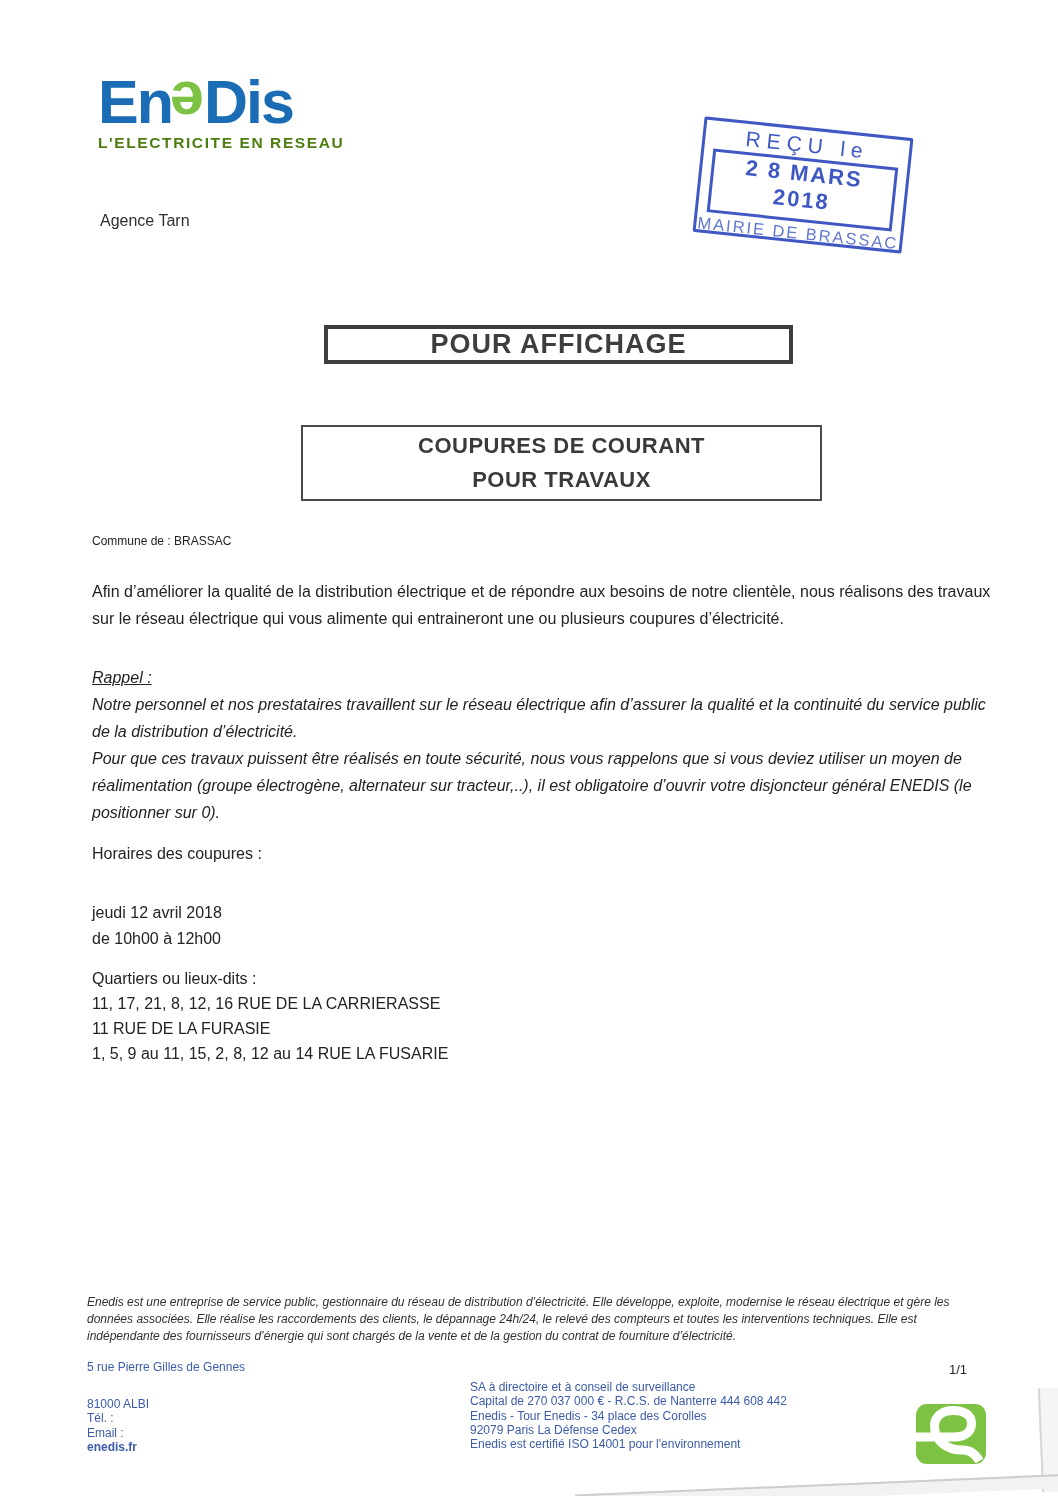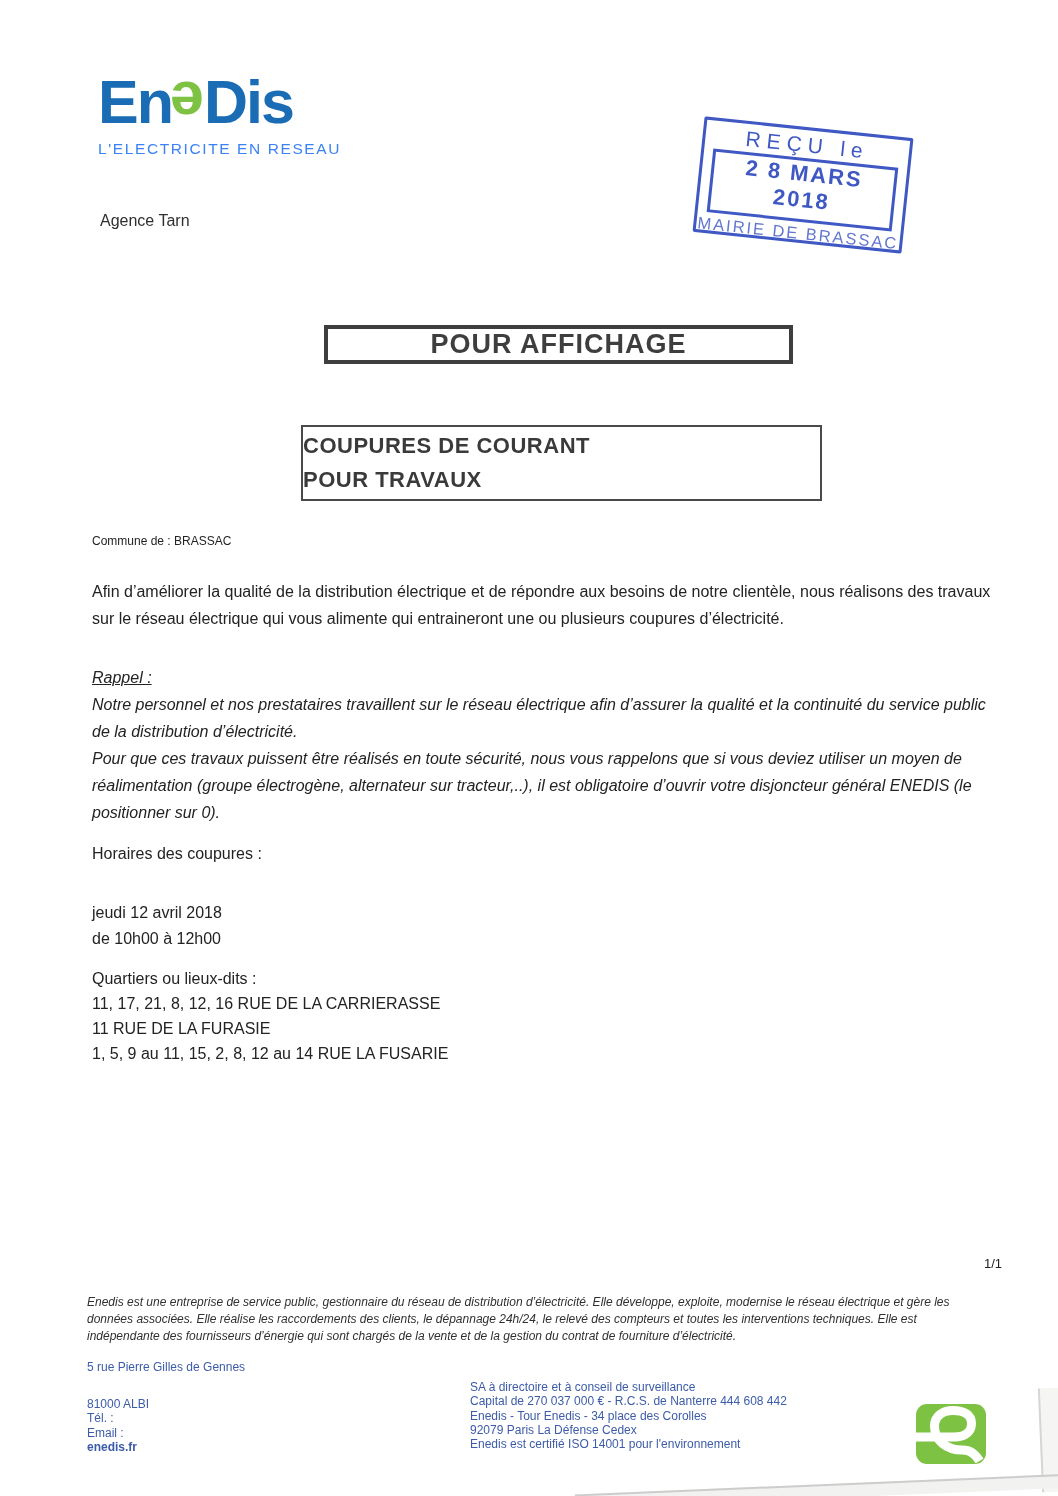--- a/index.html
+++ b/index.html
@@ -5,21 +5,21 @@
   html,body { margin:0; padding:0; background:#e8e8e8; }
   .page {
     position:relative; width:1058px; height:1496px; margin:0 auto;
     background:#ffffff; overflow:hidden;
     font-family:"Liberation Sans", sans-serif; color:#232323;
   }
   
   .logo { position:absolute; left:98px; top:72px; }
   .wordmark { font-size:61px; font-weight:800; letter-spacing:-2px; line-height:1; color:#1a6cb5; }
   .wordmark .green-e { color:#7dc242; display:inline-block; transform:rotate(180deg); }
-  .tagline { margin-top:7px; font-size:15.5px; font-weight:normal; letter-spacing:1.6px; color:#3b82f6; }
+  .tagline { margin-top:1px; font-size:15.5px; font-weight:bold; letter-spacing:1.6px; color:#4d7c0f; }
   .agency { position:absolute; left:100px; top:212px; font-size:16px; color:#2f2f2f; }
 
   
   .stamp {
     position:absolute; left:698px; top:127px; width:204px; height:110px;
     border:3px solid #3f58c3; transform:rotate(6deg); transform-origin:center;
     color:#3f58c3; text-align:center; border-radius:2px;
   }
   .stamp-line1 { font-size:21px; letter-spacing:6px; margin-top:3px; }
   .stamp-datebox {
@@ -32,35 +32,35 @@
   
   .banner1 {
     position:absolute; left:324px; top:325px; width:469px; height:39px;
     border:4px solid #3e3e3e; box-sizing:border-box;
     display:flex; align-items:center; justify-content:center;
     font-size:27px; font-weight:bold; letter-spacing:1px; color:#3e3e3e;
   }
   .banner2 {
     position:absolute; left:301px; top:425px; width:521px; height:76px;
     border:2px solid #4a4a4a; box-sizing:border-box;
-    display:flex; flex-direction:column; align-items:flex-start; justify-content:center;
+    display:flex; flex-direction:column; align-items:center; justify-content:center;
     font-size:22px; font-weight:bold; color:#3a3a3a; line-height:1.55; letter-spacing:.5px;
   }
 
   
   .commune { position:absolute; left:92px; top:534px; font-size:12px; }
   .intro   { position:absolute; left:92px; top:578px; width:905px; font-size:16px; line-height:27px; }
   .rappel  { position:absolute; left:92px; top:664px; width:908px; font-size:16px; line-height:27px; font-style:italic; }
   .rappel-title { text-decoration:underline; }
   .horaires-title  { position:absolute; left:92px; top:845px; font-size:16px; }
   .dates     { position:absolute; left:92px; top:900px; font-size:16px; line-height:26px; }
   .quartiers { position:absolute; left:92px; top:966px; font-size:16px; line-height:25px; }
 
   
-  .page-number { position:absolute; left:949px; top:1256px; font-size:13px; color:#222;margin-left:35px; }
+  .page-number { position:absolute; left:949px; top:1362px; font-size:13px; color:#222; }
   .legal {
     position:absolute; left:87px; top:1294px; width:880px;
     font-size:12px; font-style:italic; line-height:17px; color:#303030;
   }
   .address { position:absolute; left:87px; top:1360px; font-size:12px; color:#3c5ba8; line-height:14.5px; }
   .address .addr-line1 { margin-bottom:22px; }
   .address .bold { font-weight:bold; }
   .company { position:absolute; left:470px; top:1380px; font-size:12px; color:#3c5ba8; line-height:14.3px; }
 
   .e-icon { position:absolute; left:916px; top:1404px; width:70px; height:60px; }

